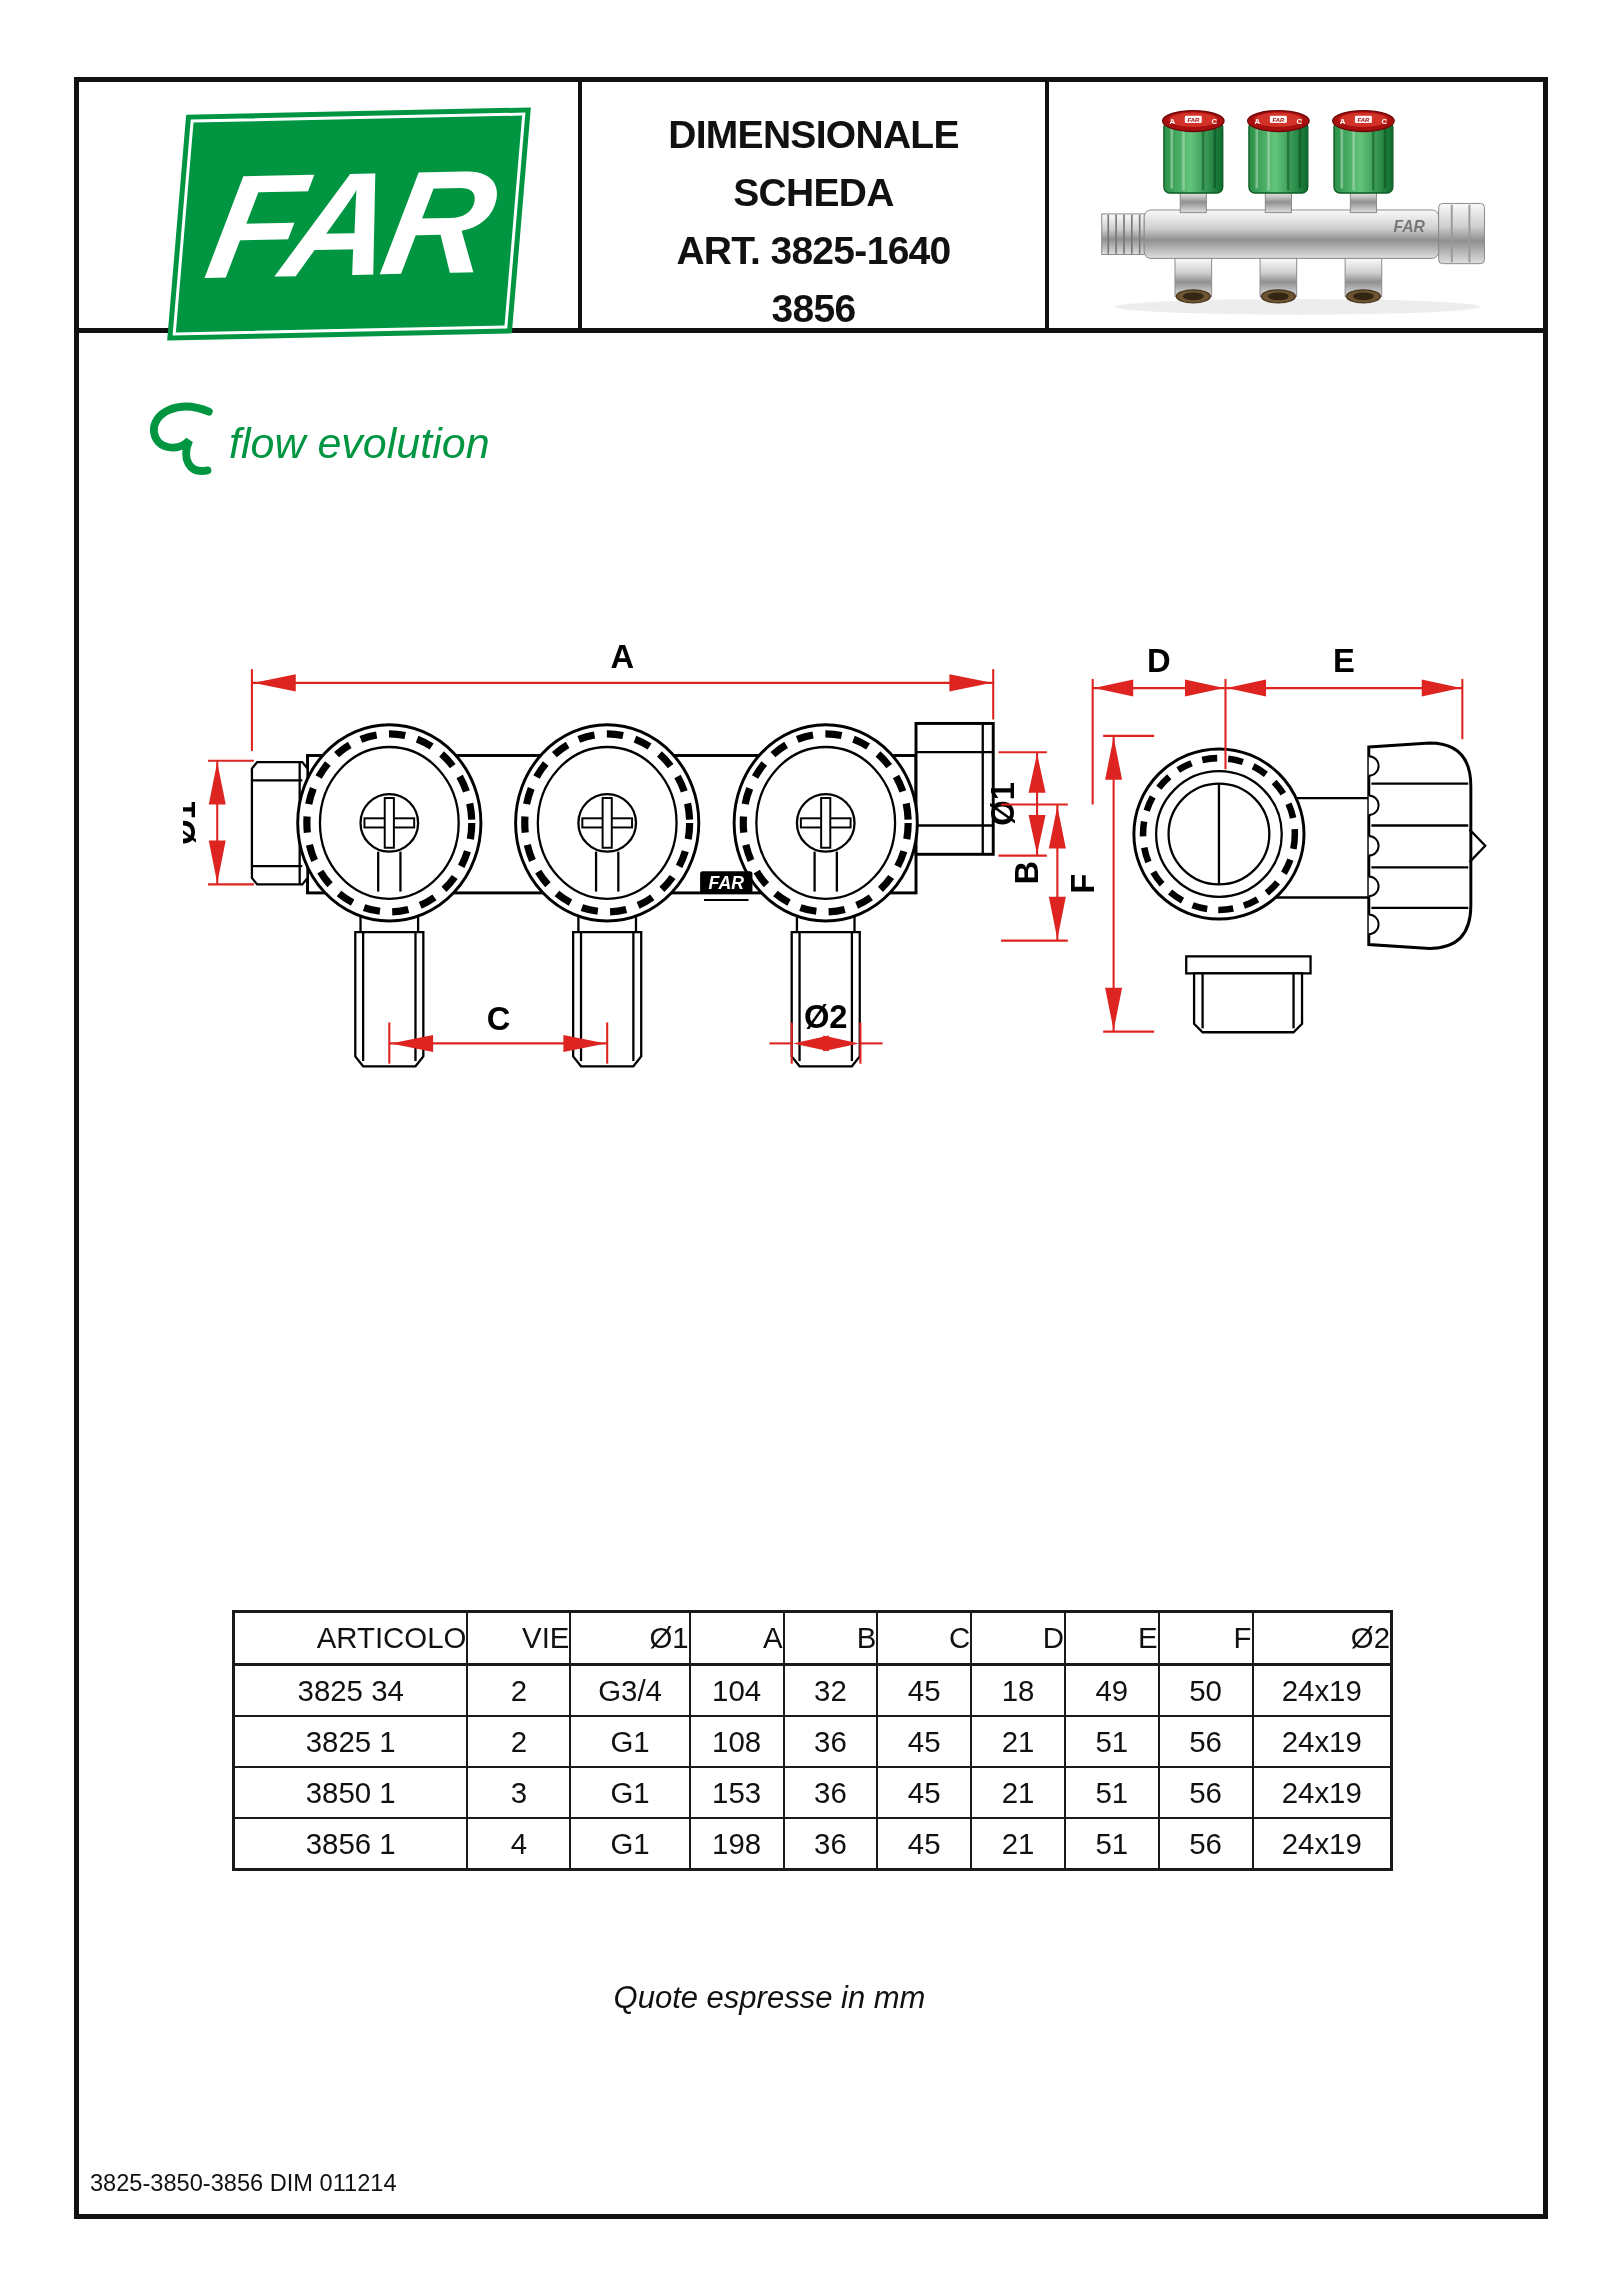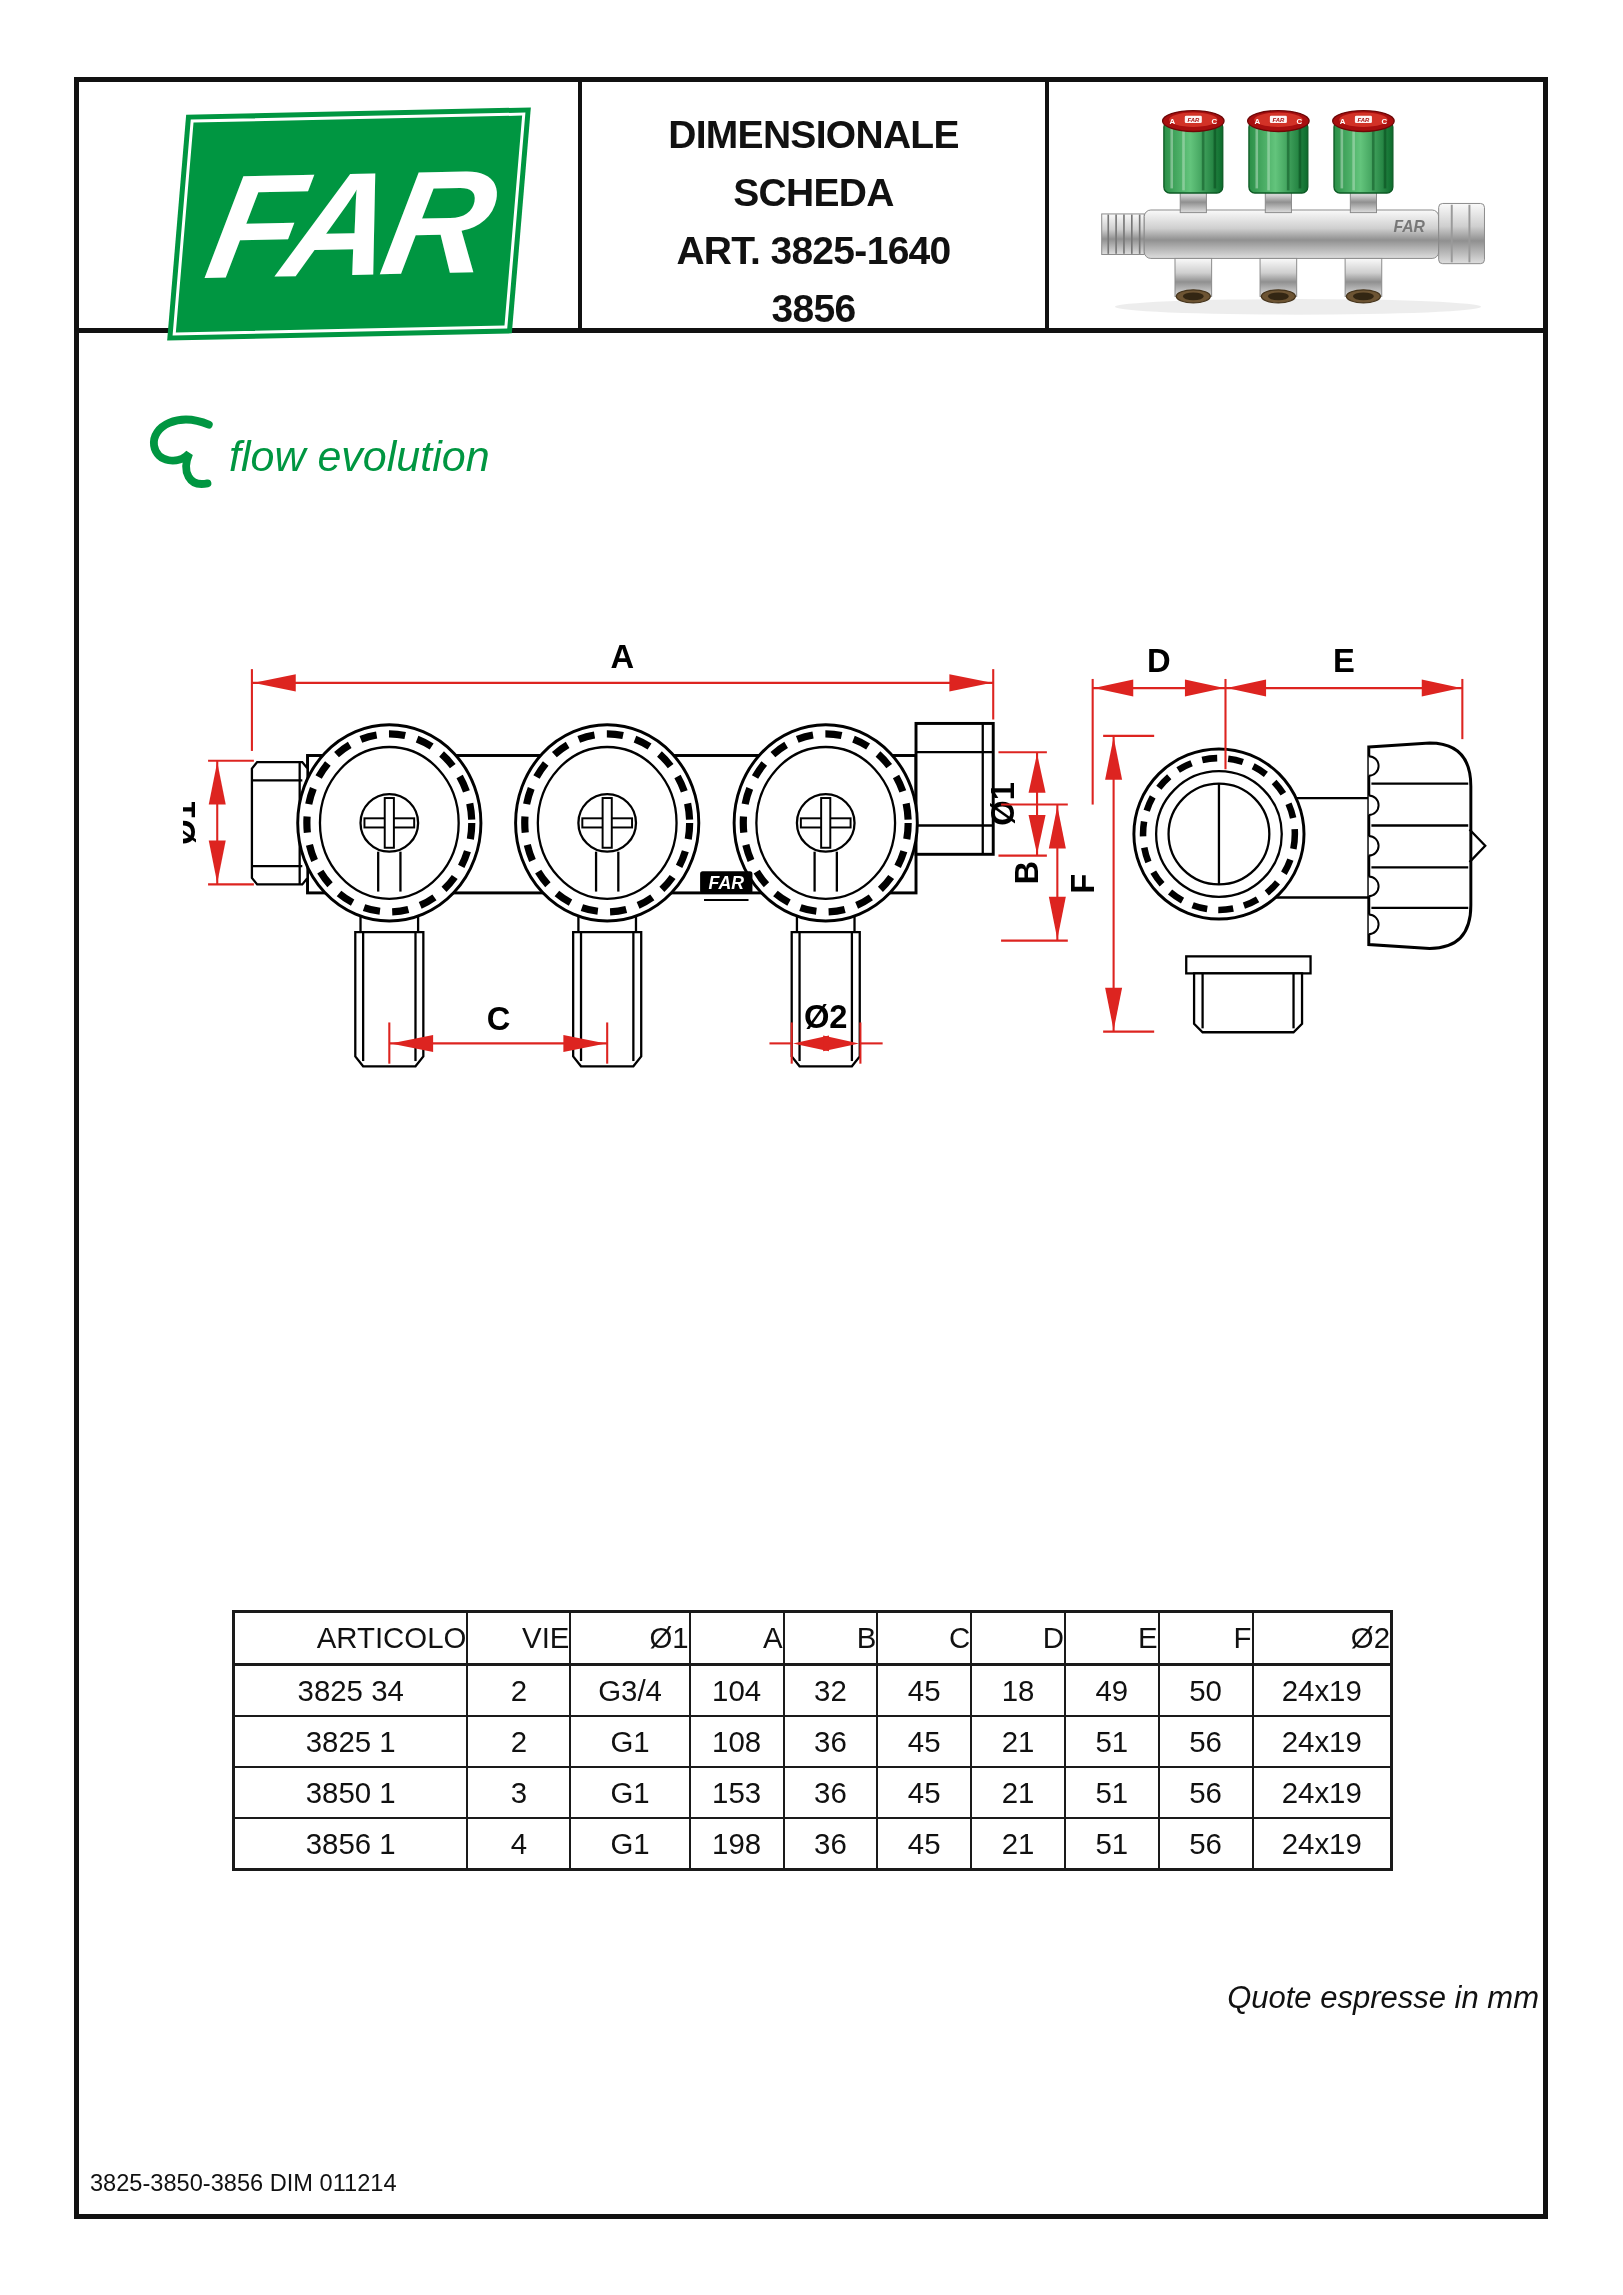--- a/index.html
+++ b/index.html
@@ -9,32 +9,32 @@
   .hline{position:absolute;background:#111;}
   .vline{position:absolute;background:#111;}
   
   .logo-cell{position:absolute;left:79px;top:82px;width:499px;height:246px;}
   .logo-box{position:absolute;left:98px;top:29.4px;width:344px;height:226px;background:#009641;
             padding:4.6px;box-sizing:border-box;transform:skewX(-6deg) rotate(-1.2deg);}
   .logo-inner{width:100%;height:100%;background:#009641;border:3.3px solid #fff;box-sizing:border-box;
               display:flex;align-items:center;justify-content:center;}
   .logo-inner span{color:#fff;font-weight:bold;font-style:italic;font-size:147px;line-height:1;
                    letter-spacing:-6.5px;transform:skewX(-6deg);}
-  .tagline{position:absolute;left:62px;top:328px;width:432px;height:92px;display:flex;align-items:center;}
+  .tagline{position:absolute;left:62px;top:315px;width:432px;height:92px;display:flex;align-items:center;}
   .tagline span{color:#009641;font-style:italic;font-size:43px;font-weight:500;white-space:nowrap;}
   .title-cell{position:absolute;left:582px;top:106px;width:463px;height:222px;text-align:center;
               font-weight:bold;font-size:39px;line-height:58px;letter-spacing:-0.7px;}
   .photo-cell{position:absolute;left:1049px;top:82px;width:494px;height:246px;}
   
   table.dims{position:absolute;left:232px;top:1610px;width:1161px;border-collapse:collapse;
              table-layout:fixed;font-size:29.4px;border:3.3px solid #1a1a1a;}
   table.dims th{border:2px solid #1a1a1a;border-bottom:3.3px solid #1a1a1a;height:50px;
                 font-weight:normal;text-align:right;padding:0;}
   table.dims td{border:2px solid #1a1a1a;height:49px;text-align:center;padding:0;}
-  .note{position:absolute;left:0;top:1980px;width:1539px;text-align:right;
+  .note{position:absolute;left:0;top:1980px;width:1539px;text-align:center;
         font-style:italic;font-size:31px;}
   .doc-code{position:absolute;left:90px;top:2170px;font-size:23.6px;}
   svg text{font-family:"Liberation Sans","DejaVu Sans",sans-serif;}
   
   .k{stroke:#000;fill:none;stroke-width:3.5;}
   .k4{stroke:#000;fill:none;stroke-width:4.5;}
   .wk{stroke:#000;fill:#fff;stroke-width:3.5;}
   .wk4{stroke:#000;fill:#fff;stroke-width:4.5;}
   .dash{stroke:#000;fill:none;stroke-width:11;stroke-dasharray:25 19;}
   .dashc{stroke:#000;fill:none;stroke-width:10;stroke-dasharray:23 17;}

